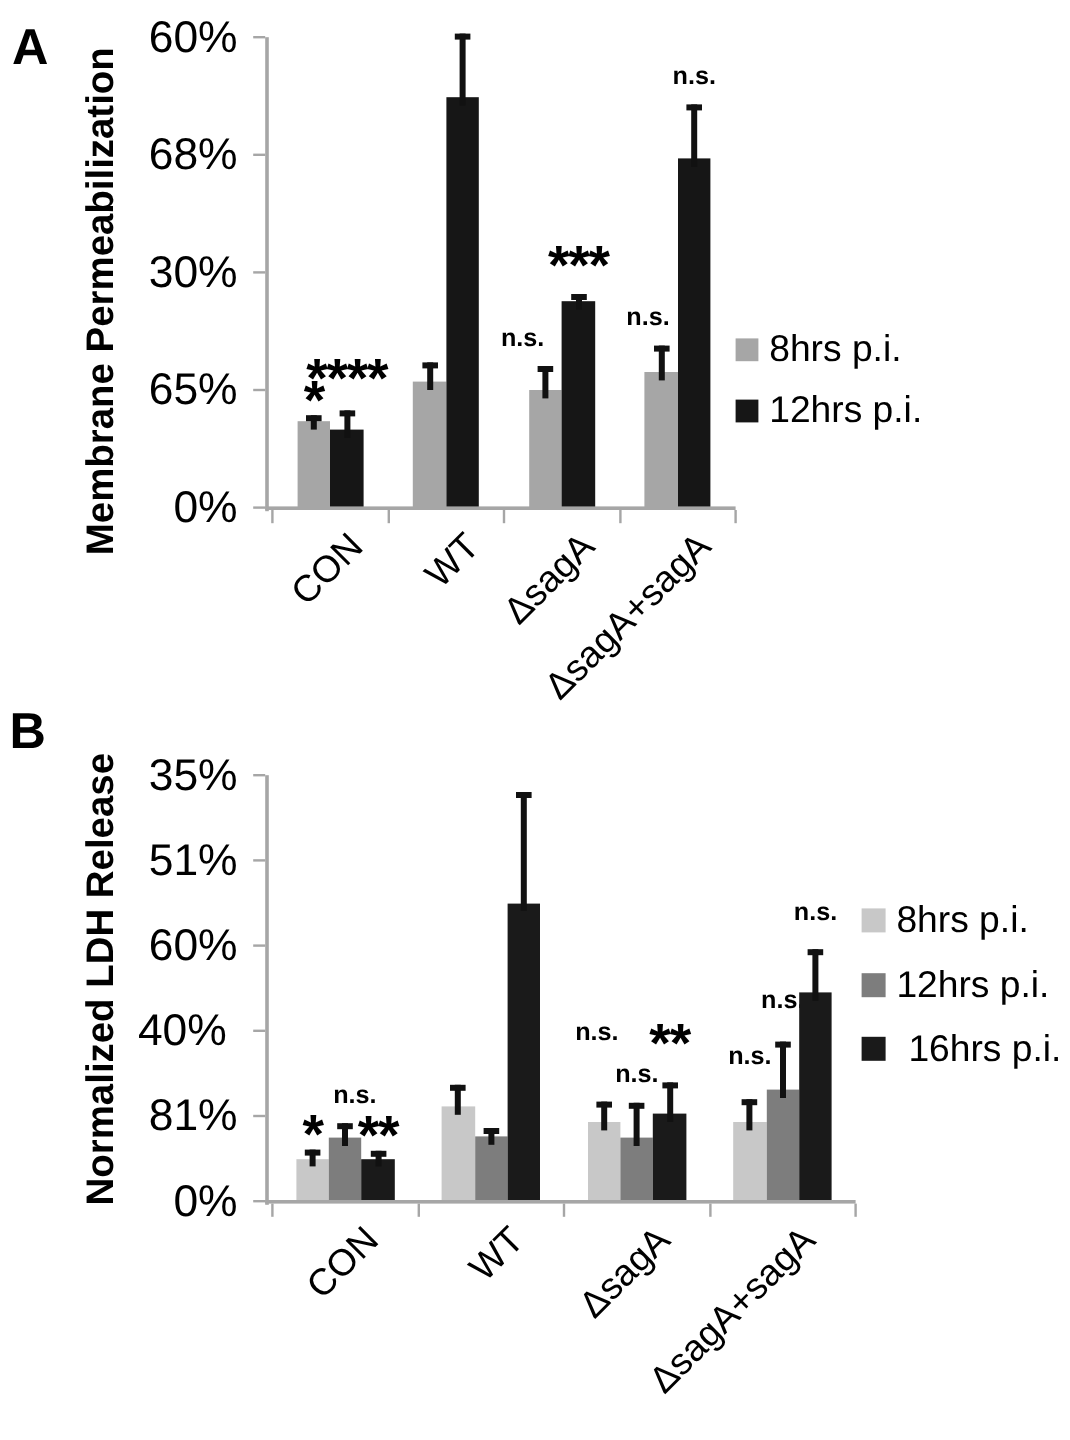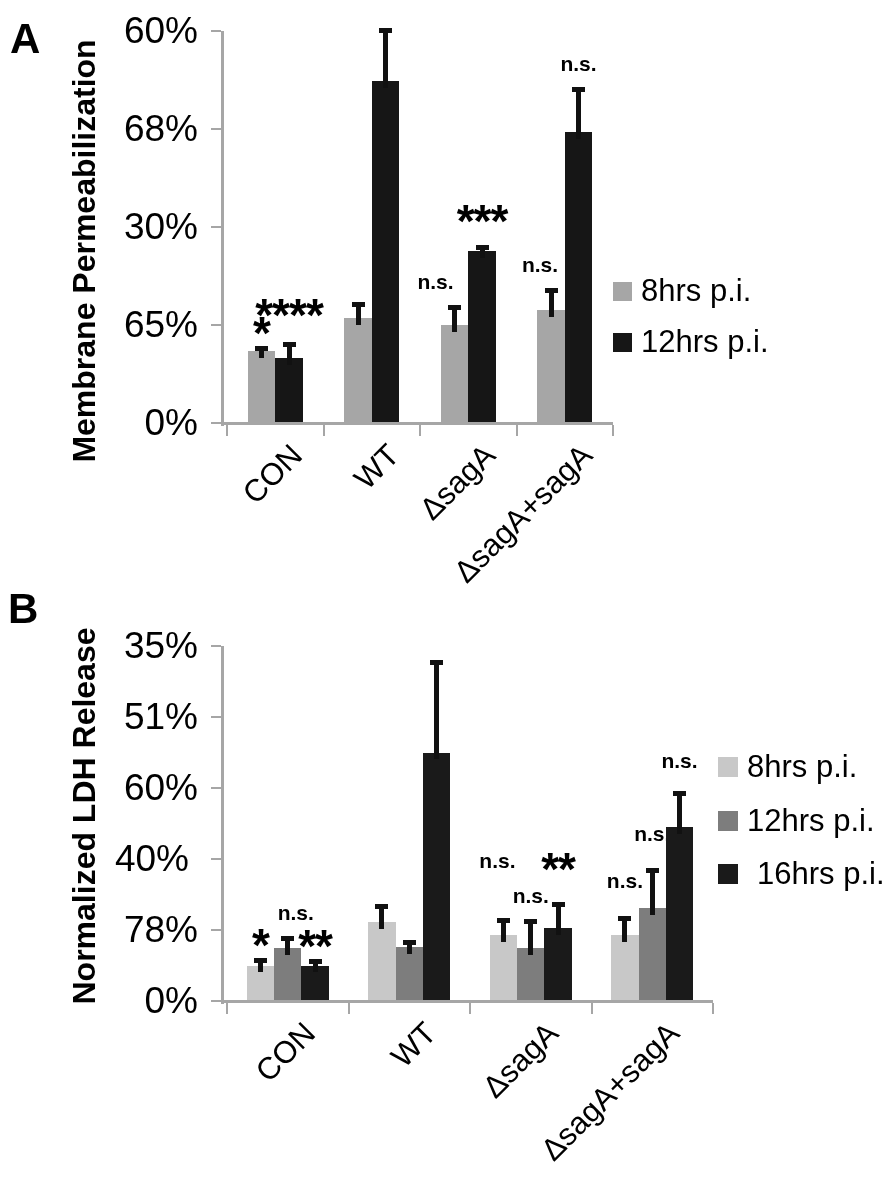--- a/index.html
+++ b/index.html
@@ -209,21 +209,21 @@
         <div class="ann-star" style="left: 558.05px; top: 846.31px;">**</div>
         <div class="bar" style="left: 665.9px; top: 827.05px; width: 27.3px; height: 174.95px; background: rgb(26, 26, 26);"></div>
         <div class="ebar" style="left: 677.05px; top: 790.84px; width: 5px; height: 43.21px;"></div>
         <div class="ebar" style="left: 673.05px; top: 790.84px; width: 13px; height: 5px;"></div>
         <div class="ann-ns" style="left: 679.55px; top: 747.84px;">n.s.</div>
         <div class="axis" style="left: 221px; top: 646px; width: 3px; height: 358px;"></div>
         <div class="axis" style="left: 221px; top: 1000px; width: 492px; height: 3px;"></div>
         <div class="tick" style="left: 211px; top: 1000px; width: 10px; height: 2px;"></div>
         <div class="ytick-label" style="left: 28px; top: 981px; width: 170px;">0%</div>
         <div class="tick" style="left: 211px; top: 929px; width: 10px; height: 2px;"></div>
-        <div class="ytick-label" style="left: 28px; top: 910px; width: 170px;">78%</div>
+        <div class="ytick-label" style="left: 28px; top: 910px; width: 170px;">81%</div>
         <div class="tick" style="left: 211px; top: 858px; width: 10px; height: 2px;"></div>
         <div class="ytick-label" style="left: 19px; top: 839px; width: 170px;">40%</div>
         <div class="tick" style="left: 211px; top: 787px; width: 10px; height: 2px;"></div>
         <div class="ytick-label" style="left: 28px; top: 768px; width: 170px;">60%</div>
         <div class="tick" style="left: 211px; top: 716px; width: 10px; height: 2px;"></div>
         <div class="ytick-label" style="left: 28px; top: 697px; width: 170px;">51%</div>
         <div class="tick" style="left: 211px; top: 645px; width: 10px; height: 2px;"></div>
         <div class="ytick-label" style="left: 28px; top: 626px; width: 170px;">35%</div>
         <div class="tick" style="left: 226px; top: 1003px; width: 2px; height: 11px;"></div>
         <div class="tick" style="left: 347.5px; top: 1003px; width: 2px; height: 11px;"></div>

